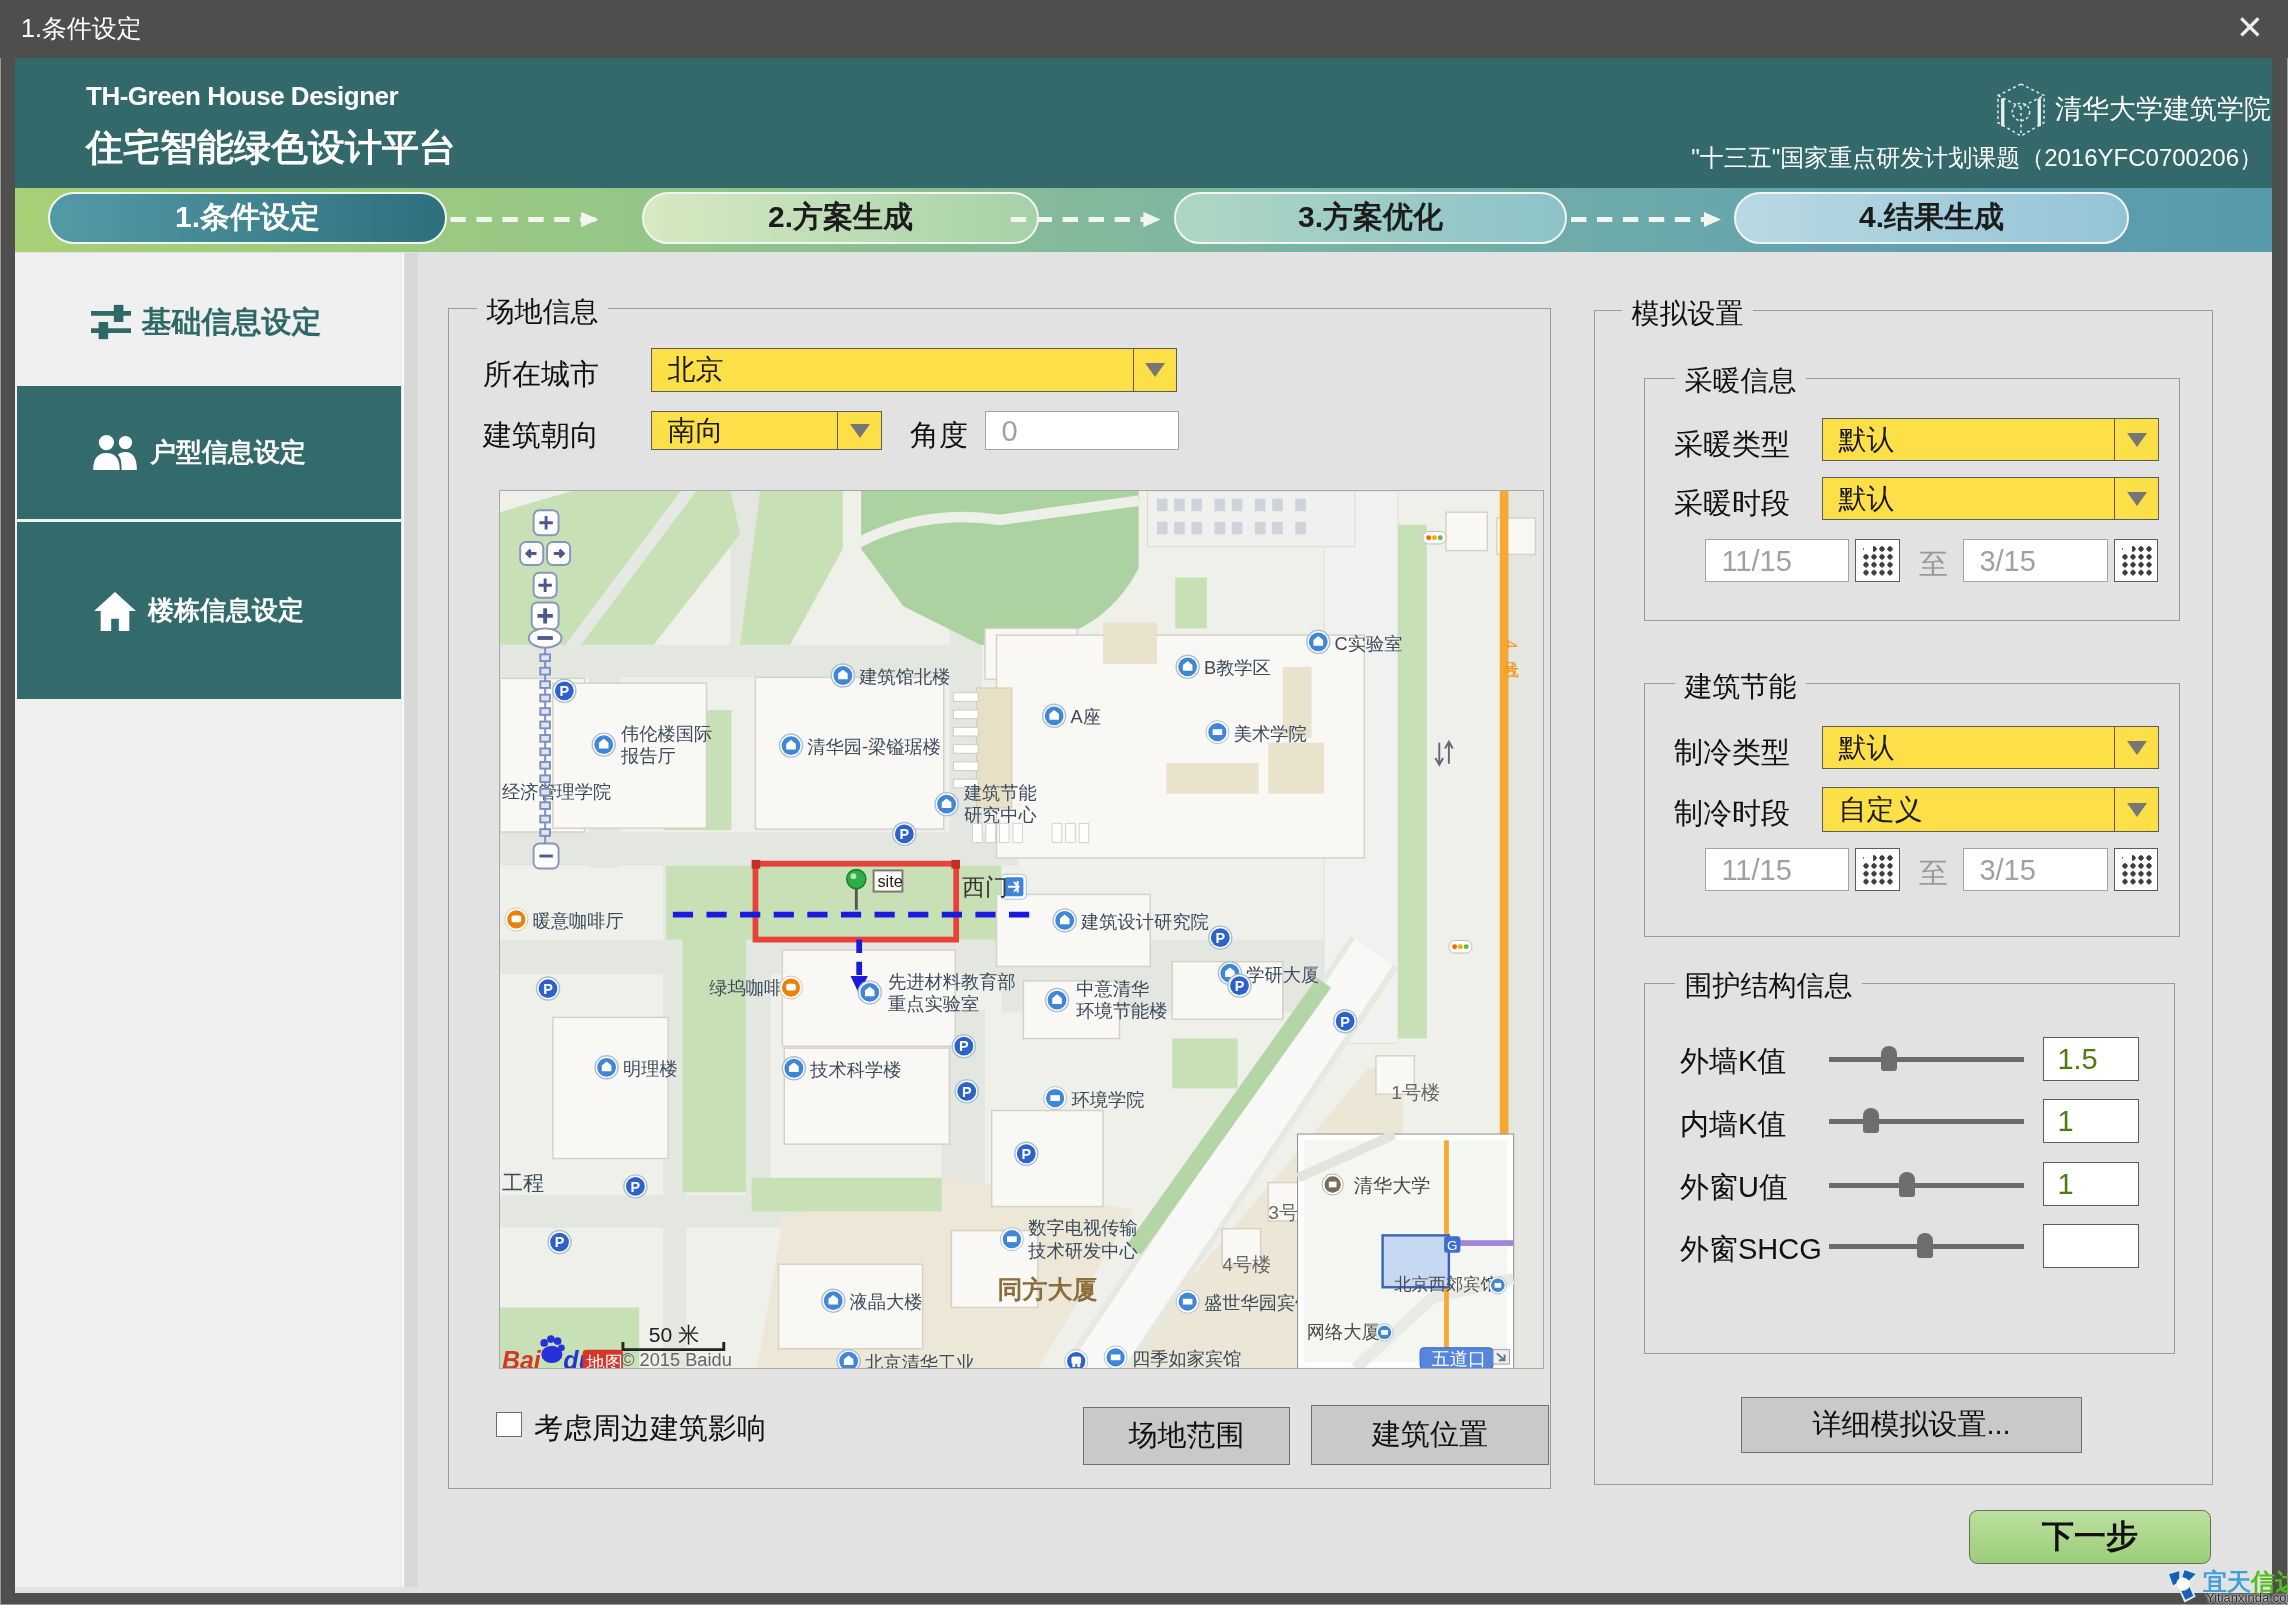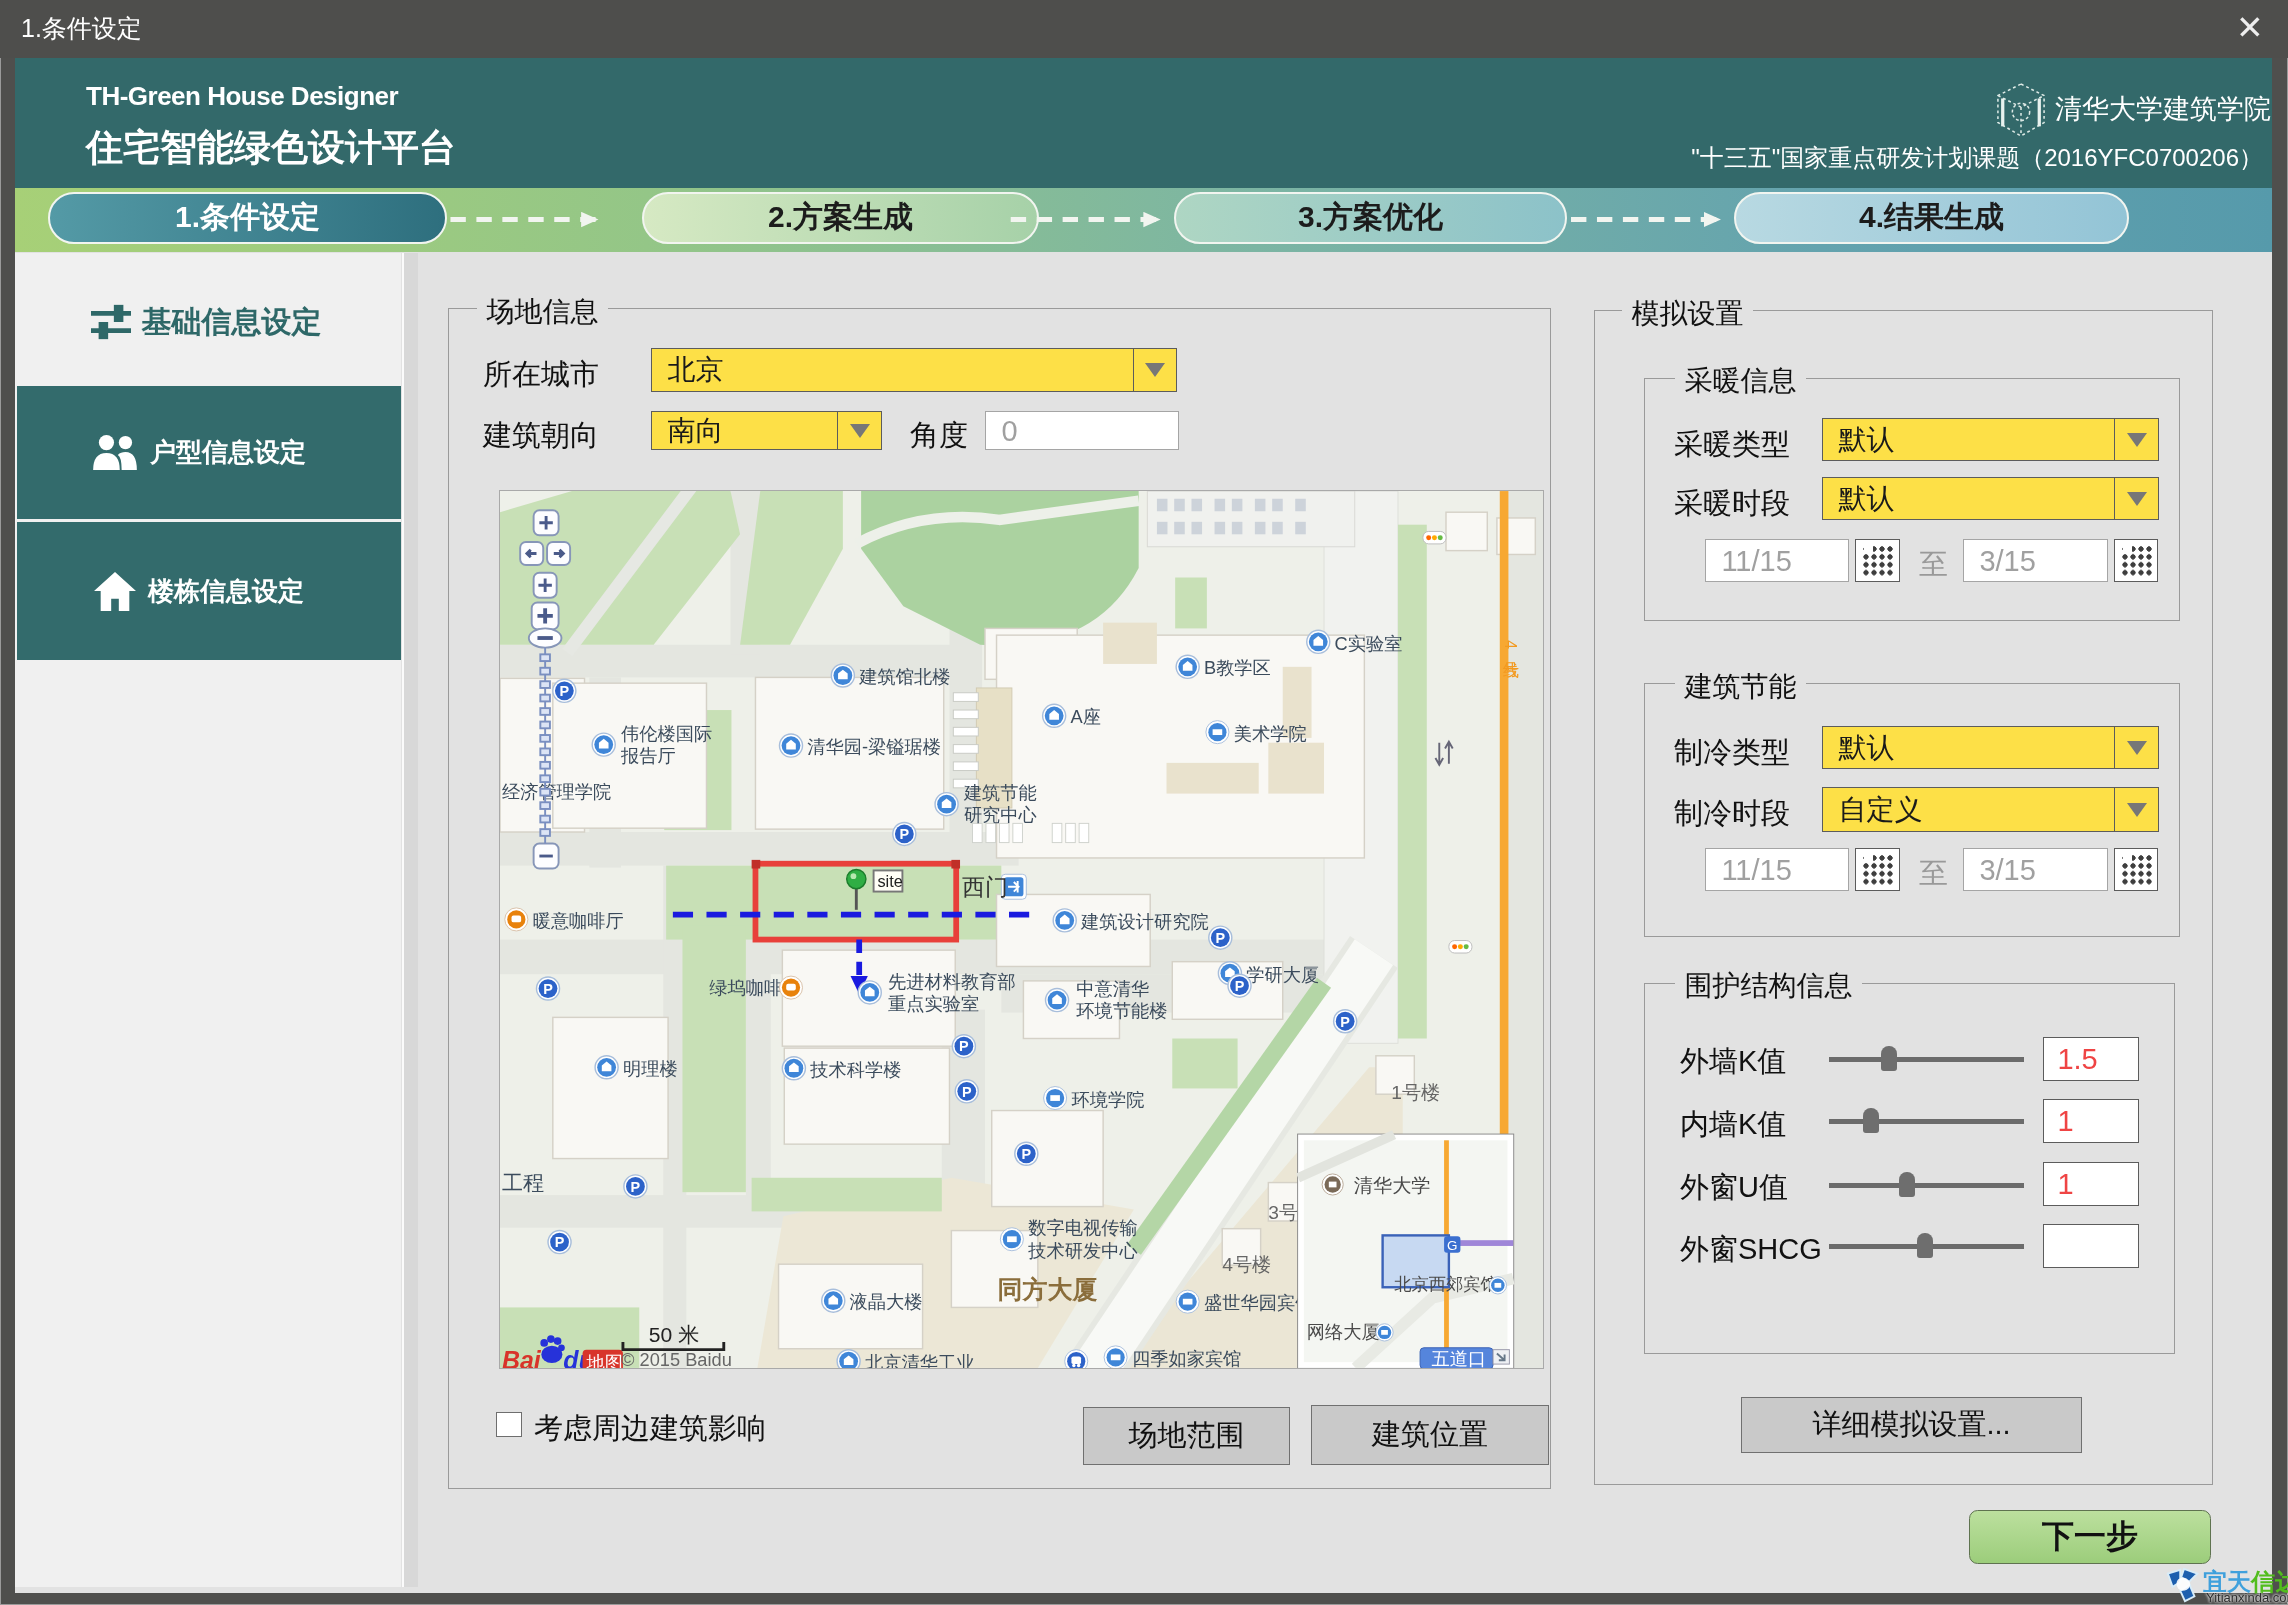--- a/index.html
+++ b/index.html
@@ -36,21 +36,21 @@
 .inp .tx{position:absolute;left:15.4px;top:50%;transform:translateY(-50%);}
 .calbtn{position:absolute;background:#fff;border:1.9px solid #5c5c5c;}
 .calbtn::after{content:"";position:absolute;left:5.8px;top:4.8px;width:32px;height:31px;
 background-image:radial-gradient(circle,#3e3e3e 2.4px,transparent 2.9px);
 background-size:8px 7.9px;background-position:0 0;}
 .calbtn::before{content:"";position:absolute;left:7.7px;top:4.8px;width:9.6px;height:9.6px;background:#fff;z-index:1;}
 .gbtn{position:absolute;background:#c9c9c9;border:1.9px solid #707070;font-size:29px;color:#111;
 display:flex;align-items:center;justify-content:center;}
 .sld{position:absolute;height:4.8px;background:#6b6b6b;}
 .thumb{position:absolute;width:16.3px;height:25px;background:#6e6e6e;border-radius:7.7px 7.7px 2.9px 2.9px;top:-10.6px;}
-.vbox{position:absolute;background:#fff;border:1.9px solid #5c5c5c;font-size:29px;color:#ef4444;}
+.vbox{position:absolute;background:#fff;border:1.9px solid #5c5c5c;font-size:29px;color:#4d7c0f;}
 .vbox .tx{position:absolute;left:13.4px;top:50%;transform:translateY(-50%);}
 #nextbtn{position:absolute;left:1969px;top:1510px;width:242px;height:54px;
 background:linear-gradient(#bce09e,#9ccd7b);border:1.9px solid #5f7350;border-radius:8.6px;
 font-size:32px;font-weight:bold;color:#111;display:flex;align-items:center;justify-content:center;}
 </style>
 </head>
 <body>
 <div id="frame"></div>
 <div id="tbar"></div>
 <div id="client"></div>
@@ -93,21 +93,21 @@
 <g fill="#fff">
 <circle cx="16" cy="9" r="8"></circle>
         <circle cx="36" cy="9" r="7"></circle>
 <path d="M2 38 q0 -18 14 -18 q14 0 14 18 z"></path>
 <path d="M32 38 q0 -14 -4 -16 q3 -3 8 -3 q12 0 12 19 z"></path>
 </g>
     </svg>
 <span style="margin-left:10.6px;">户型信息设定</span>
 </div>
 
-<div class="sideteal sitem" style="top:522px;height:138px;">
+<div class="sideteal sitem" style="top:522px;height:177px;">
 <svg style="margin-left:76px" width="44" height="42" viewBox="0 0 46 44">
 <path d="M23 2 L45 22 L38 22 L38 43 L27 43 L27 30 L19 30 L19 43 L8 43 L8 22 L1 22 z" fill="#fff"></path>
 </svg>
 <span style="margin-left:10.6px;">楼栋信息设定</span>
 </div>
 
 <svg class="abs" style="left:1996px;top:83px" width="50" height="54" viewBox="0 0 52 56">
 <g stroke="#ddeae6" stroke-width="1.6" fill="none">
 <path d="M26 1 L50 13 L50 41 L26 55 L2 41 L2 13 z" stroke-dasharray="3 3"></path>
 <path d="M2 13 L26 25 L50 13 M26 25 L26 55" stroke-dasharray="3 3"></path>

